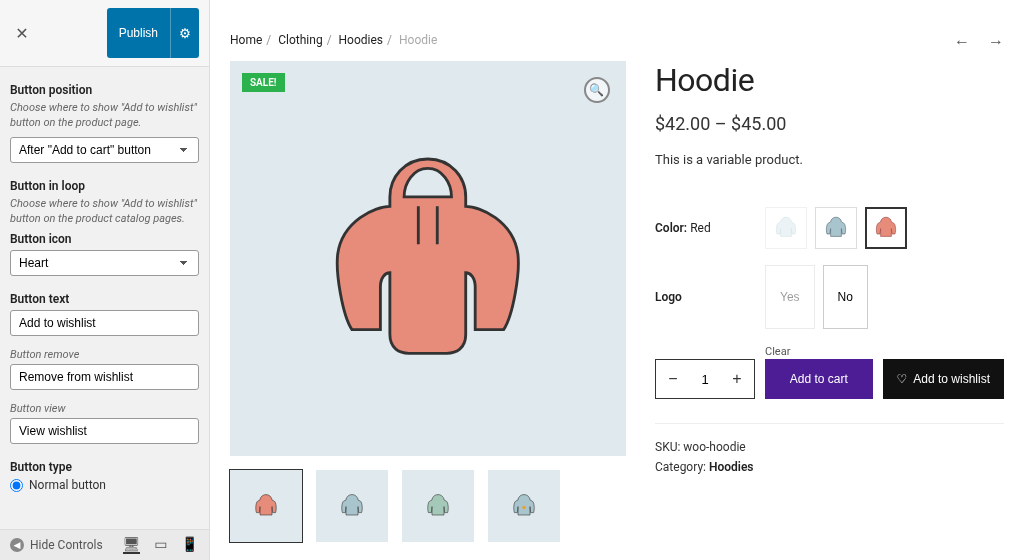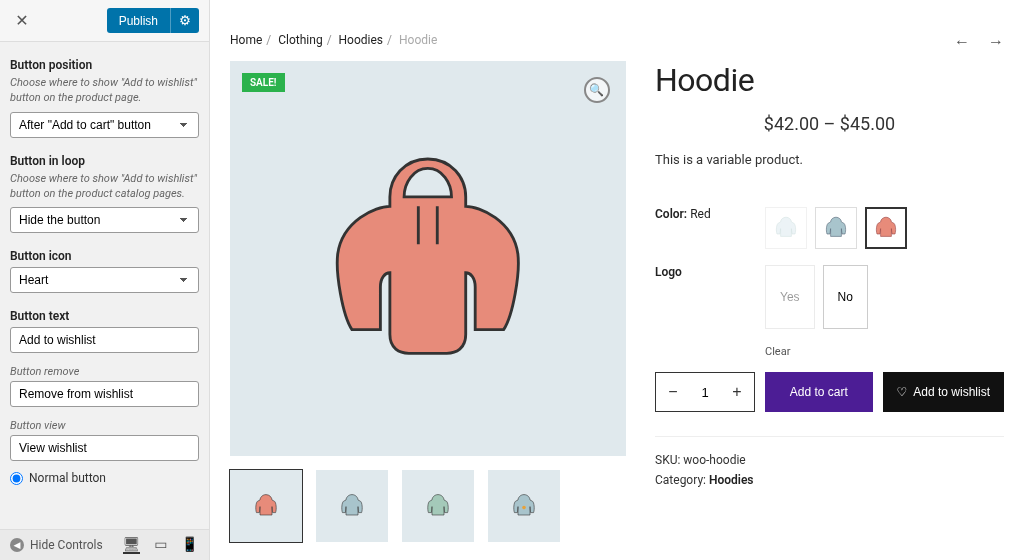--- a/index.html
+++ b/index.html
@@ -4,21 +4,21 @@
 <style>
 * { box-sizing: border-box; margin: 0; padding: 0; }
 body { font-family: -apple-system, BlinkMacSystemFont, "Segoe UI", Roboto, sans-serif; font-size: 13px; color: #222; background: #fff; width: 1024px; height: 560px; overflow: hidden; }
 .app { display: flex; height: 100%; }
 
 
 .sidebar { width: 210px; background: #f1f1f1; border-right: 1px solid #ddd; display: flex; flex-direction: column; }
 .sb-top { display: flex; align-items: center; justify-content: space-between; padding: 8px 10px; border-bottom: 1px solid #ddd; background: #f6f6f6; }
 .sb-close { width: 24px; height: 24px; display: flex; align-items: center; justify-content: center; cursor: pointer; font-size: 16px; color: #555; }
 .publish-wrap { display: flex; }
-.publish-btn { background: #0073aa; color: #fff; border: none; padding: 5px 12px; font-size: 12px; border-radius: 3px 0 0 3px; cursor: pointer; }
+.publish-btn { background: #0073aa; color: #fff; border: none; padding: 18px 12px; font-size: 12px; border-radius: 3px 0 0 3px; cursor: pointer; }
 .publish-gear { background: #0073aa; color: #fff; border: none; border-left: 1px solid rgba(255,255,255,0.3); padding: 5px 8px; border-radius: 0 3px 3px 0; cursor: pointer; }
 .sb-body { flex: 1; overflow-y: auto; padding: 10px 10px 4px 10px; }
 .section-title { font-weight: 600; font-size: 12px; margin-bottom: 4px; margin-top: 6px; }
 .section-desc { font-size: 11px; color: #666; font-style: italic; line-height: 1.35; margin-bottom: 6px; }
 .sb-select, .sb-input { width: 100%; padding: 5px 8px; font-size: 12px; border: 1px solid #999; border-radius: 3px; background: #fff; margin-bottom: 10px; }
 .sb-select { appearance: none; background-image: linear-gradient(45deg, transparent 50%, #555 50%), linear-gradient(135deg, #555 50%, transparent 50%); background-position: calc(100% - 14px) 50%, calc(100% - 10px) 50%; background-size: 4px 4px, 4px 4px; background-repeat: no-repeat; padding-right: 24px; }
 .field-sub { font-size: 11px; color: #666; font-style: italic; margin-bottom: 3px; margin-top: 2px; }
 .radio-row { display: flex; align-items: center; font-size: 12px; color: #333; margin-bottom: 6px; cursor: pointer; }
 .radio-row input { margin-right: 6px; }
 .sb-bottom { border-top: 1px solid #ddd; padding: 6px 10px; display: flex; align-items: center; justify-content: space-between; background: #eaeaea; }
@@ -44,32 +44,32 @@
 .sale-badge { position: absolute; top: 12px; left: 12px; background: #2bb24c; color: #fff; font-size: 10px; font-weight: 600; padding: 4px 8px; }
 .zoom { position: absolute; top: 16px; right: 16px; width: 26px; height: 26px; border-radius: 50%; border: 2px solid #888; display: flex; align-items: center; justify-content: center; color: #888; cursor: pointer; font-size: 12px; background: rgba(255,255,255,0.6); }
 .thumbs { display: flex; gap: 14px; margin-top: 14px; }
 .thumb { width: 72px; height: 72px; background: #e0e9ed; display: flex; align-items: center; justify-content: center; cursor: pointer; }
 .thumb.active { outline: 1px solid #333; }
 
 .hoodie-svg { width: 60%; height: 60%; }
 
 .details { flex: 1; }
 .ptitle { font-size: 32px; font-weight: 400; margin-bottom: 14px; letter-spacing: -0.5px; }
-.price { font-size: 18px; color: #333; margin-bottom: 18px; text-align: center; }
+.price { font-size: 18px; color: #333; margin-bottom: 18px; }
 .desc { font-size: 13px; color: #333; margin-bottom: 40px; }
-.var-row { display: flex; margin-bottom: 16px; font-size: 12px; }
+.var-row { display: flex; align-items: center; margin-bottom: 16px; font-size: 12px; }
 .var-label { width: 110px; font-weight: 600; }
 .swatches { display: flex; gap: 8px; }
 .swatch { width: 42px; height: 42px; border: 1px solid #ddd; display: flex; align-items: center; justify-content: center; cursor: pointer; }
 .swatch.sel { border: 2px solid #333; }
 .swatch.dis { opacity: 0.4; }
 .sw-hoodie { width: 30px; height: 30px; }
 .logo-btn { padding: 24px 14px; border: 1px solid #ccc; background: #fff; font-size: 12px; cursor: pointer; }
 .logo-btn.dis { opacity: 0.4; }
-.clear-link { font-size: 11px; color: #555; margin-left: 110px; margin-bottom: 14px; cursor: pointer; }
+.clear-link { font-size: 11px; color: #555; margin-left: 110px; margin-bottom: 1px; cursor: pointer; }
 .actions { display: flex; gap: 10px; margin-bottom: 20px; }
 .qty { display: flex; align-items: center; border: 1px solid #333; height: 40px; }
 .qty button { width: 34px; height: 100%; background: none; border: none; cursor: pointer; font-size: 16px; color: #333; }
 .qty input { width: 30px; text-align: center; border: none; font-size: 13px; height: 100%; }
 .addcart { flex: 1; max-width: 140px; background: #4c1d95; color: #fff; border: none; font-size: 12px; cursor: pointer; }
 .addwl { background: #111; color: #fff; border: none; padding: 0 14px; font-size: 12px; display: flex; align-items: center; gap: 6px; cursor: pointer; }
 .hr { border: none; border-top: 1px solid #eee; margin: 24px 0 16px 0; }
 .meta { font-size: 12px; color: #333; }
 .meta div { margin-bottom: 6px; }
 </style>
@@ -88,36 +88,34 @@
     </div>
     <div class="sb-body">
       <div class="section-title">Button position</div>
       <div class="section-desc">Choose where to show "Add to wishlist" button on the product page.</div>
       <select class="sb-select">
         <option>After "Add to cart" button</option>
       </select>
 
       <div class="section-title">Button in loop</div>
       <div class="section-desc">Choose where to show "Add to wishlist" button on the product catalog pages.</div>
-      <select class="sb-select">
-        <option>Hide the button</option>
-      </select>
 
       <div class="section-title">Button icon</div>
       <select class="sb-select">
         <option>Heart</option>
       </select>
 
       <div class="section-title">Button text</div>
       <input class="sb-input" value="Add to wishlist" style="">
       <div class="field-sub">Button remove</div>
       <input class="sb-input" value="Remove from wishlist" style="">
       <div class="field-sub">Button view</div>
       <input class="sb-input" value="View wishlist" style="">
 
+      <div class="section-title">Button type</div>
       <label class="radio-row">
           <input type="radio" name="btype" checked="" style=""> 
           <span>Normal button</span>
         </label>
       
       
     </div>
     <div class="sb-bottom">
       <div class="hide-controls">
         <span class="circ">◀</span>

